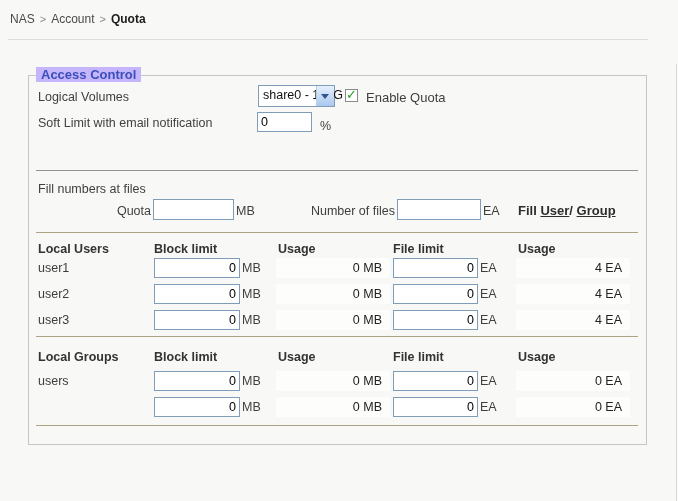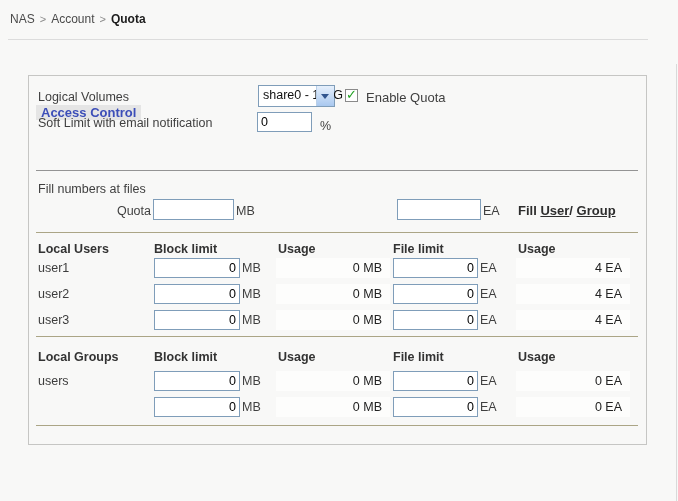--- a/index.html
+++ b/index.html
@@ -11,22 +11,22 @@
   }
   .abs{position:absolute;}
   
   #breadcrumb{left:10px;top:12px;font-size:12px;color:#4a4a4a;}
   #breadcrumb .sep{color:#8a8a8a;margin:0 5px;font-size:11px;}
   #breadcrumb .crumb-last{font-weight:bold;color:#1c1c1c;}
   .hr-top{left:8px;top:39px;width:640px;height:1px;background:#dcdcdc;}
   .right-edge{left:676px;top:64px;width:1px;height:437px;background:#d9d9d9;}
   
   .fs-border{left:28px;top:75px;width:617px;height:368px;border:1px solid #c6c6c4;}
-  .fs-legend{left:36px;top:67px;padding:0 5px;background:#e5e5e5;
-    font-weight:bold;font-size:13px;color:#3c4eb8;margin-top:38px;}
+  .fs-legend{left:36px;top:67px;padding:0 5px;background:#c4b5fd;
+    font-weight:bold;font-size:13px;color:#3c4eb8;}
   
   .lbl{color:#3f3f3f;}
   .bold{font-weight:bold;color:#333;}
   
   .tinput{
     box-sizing:border-box;border:1px solid #7f9db9;background:#fff;
     font-family:inherit;font-size:12.5px;color:#000;padding:0 3px;height:20px;
   }
   .num{text-align:right;}
   
@@ -113,20 +113,21 @@
   <div class="abs lbl" style="left:38px;top:116px;">Soft Limit with email notification</div>
   <input class="abs tinput" style="left: 257px; top: 112px; width: 55px;" value="0">
   <div class="abs lbl" style="left:320px;top:119px;">%</div>
 
   <div class="abs div-gray"></div>
 
   <div class="abs lbl" style="left:38px;top:182px;">Fill numbers at files</div>
   <div class="abs lbl" style="left:60px;top:204px;width:91px;text-align:right;">Quota</div>
   <input class="abs tinput" style="left: 153px; top: 199px; width: 81px; height: 21px;" value="">
   <div class="abs lbl" style="left:236px;top:204px;">MB</div>
+  <div class="abs lbl" style="left:280px;top:204px;width:115px;text-align:right;">Number of files</div>
   <input class="abs tinput" style="left: 397px; top: 199px; width: 84px; height: 21px;" value="">
   <div class="abs lbl" style="left:483px;top:204px;">EA</div>
   <div class="abs fill-links">
     <span>Fill</span>
     <a>User</a><span>/</span>
     <a>Group</a>
   </div>
 
   <div class="abs div-olive" style="top:232px;"></div>
 

